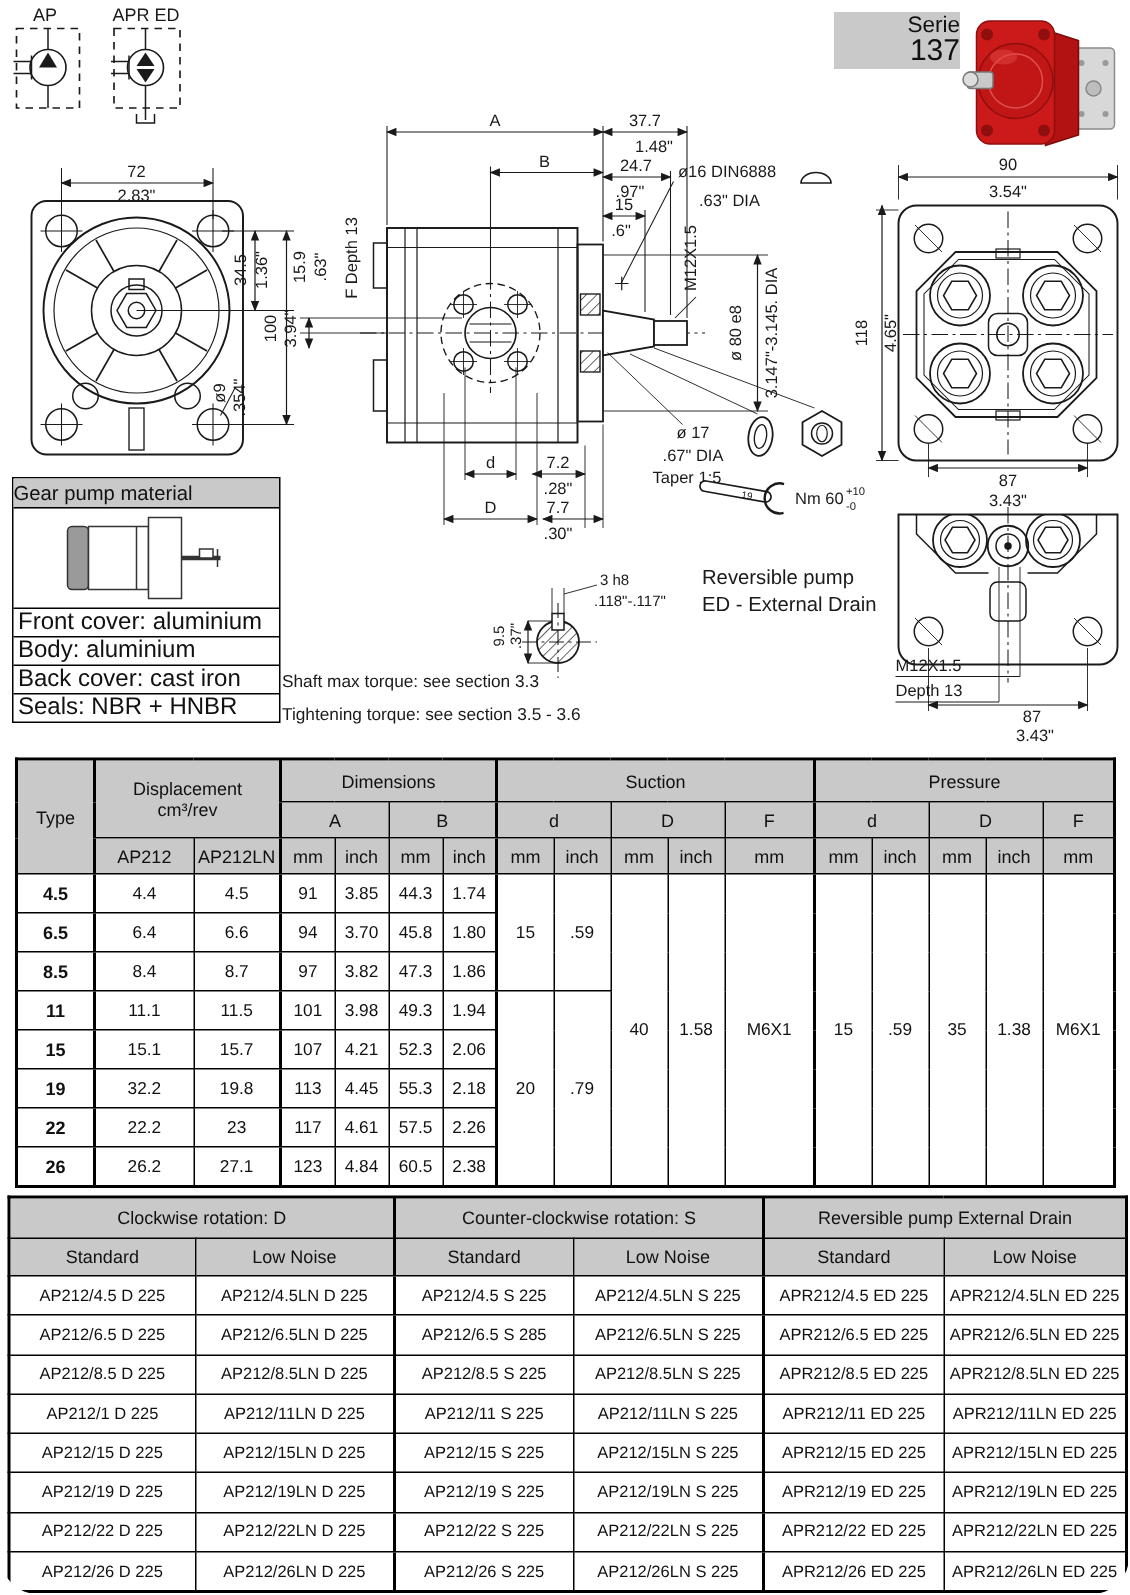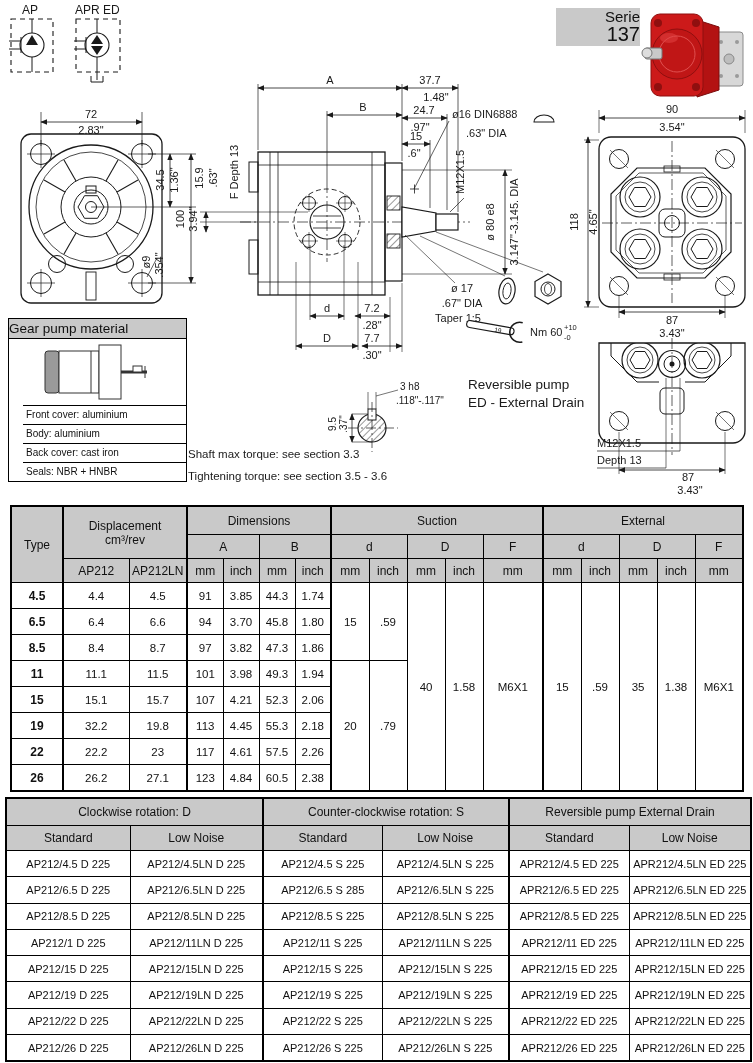--- a/index.html
+++ b/index.html
@@ -1,34 +1,34 @@
 <!DOCTYPE html>
 <html><head>
 <meta charset="utf-8">
 <style>
   html,body{margin:0;padding:0;background:#fff;}
   .page{position:relative;width:753px;height:1063px;background:#fff;overflow:hidden;
-        font-family:"Liberation Sans",sans-serif;color:#111;}
+        font-family:"Liberation Sans",sans-serif;color:#111;border-radius:26px;}
   .abs{position:absolute;}
   svg text{font-family:"Liberation Sans",sans-serif;fill:#1a1a1a;}
   .dim{font-size:11px;}
   .dimS{font-size:10px;}
   .note{font-size:11.5px;}
   .big{font-size:13.5px;}
   
   .serie{left:556px;top:8px;width:84px;height:38px;background:#c9c9c9;text-align:right;
          display:flex;flex-direction:column;justify-content:center;line-height:1.05;}
   .serie .l1{font-size:15px;}
   .serie .l2{font-size:20px;}
   
   .mat{left:8px;top:318px;width:177px;border:1.5px solid #000;background:#fff;}
   .mat .title{background:#c9c9c9;border-bottom:1px solid #000;text-align:left;
               font-size:13.5px;padding:2px 0;}
   .mat .pic{height:66px;display:flex;align-items:center;justify-content:center;}
-  .mat .row{border-top:1px solid #000;font-size:10px;padding:1px 3px;height:16px;line-height:16px;white-space:nowrap;margin-left:14px;}
+  .mat .row{border-top:1px solid #000;font-size:16px;padding:1px 3px;height:16px;line-height:16px;white-space:nowrap;}
   
   table{border-collapse:collapse;table-layout:fixed;}
   .spec{left:10px;top:505px;width:734px;border:2px solid #000;}
   .spec th,.spec td{border:1px solid #000;text-align:center;vertical-align:middle;
         font-size:11.5px;font-weight:normal;padding:0;overflow:hidden;}
   .spec thead th{background:#c9c9c9;font-size:12px;}
   .spec thead tr.r1 th{height:27px;}
   .spec thead tr.r2 th{height:23px;}
   .spec thead tr.r3 th{height:23px;}
   .spec tbody td{height:25px;background:#fff;}
@@ -383,21 +383,21 @@
   </colgroup>
   <thead>
     <tr class="r1">
       <th rowspan="3">Type</th>
       <th colspan="2" rowspan="2" class="bL disp">
         <span>Displacement</span>
         <span class="u">cm³/rev</span>
       </th>
       <th colspan="4" class="bL">Dimensions</th>
       <th colspan="5" class="bL">Suction</th>
-      <th colspan="5" class="bL">External</th>
+      <th colspan="5" class="bL">Pressure</th>
     </tr>
     <tr class="r2">
       <th colspan="2" class="bL">A</th>
       <th colspan="2">B</th>
       <th colspan="2" class="bL">d</th>
       <th colspan="2">D</th>
       <th>F</th>
       <th colspan="2" class="bL">d</th>
       <th colspan="2">D</th>
       <th>F</th>

